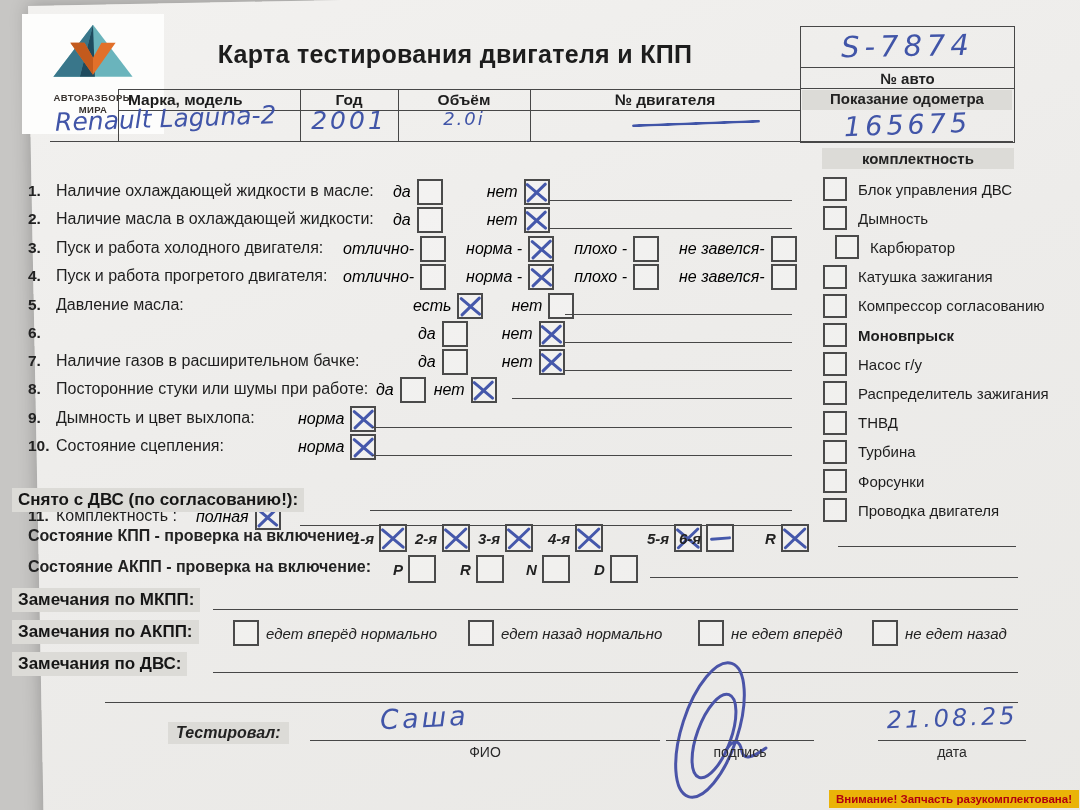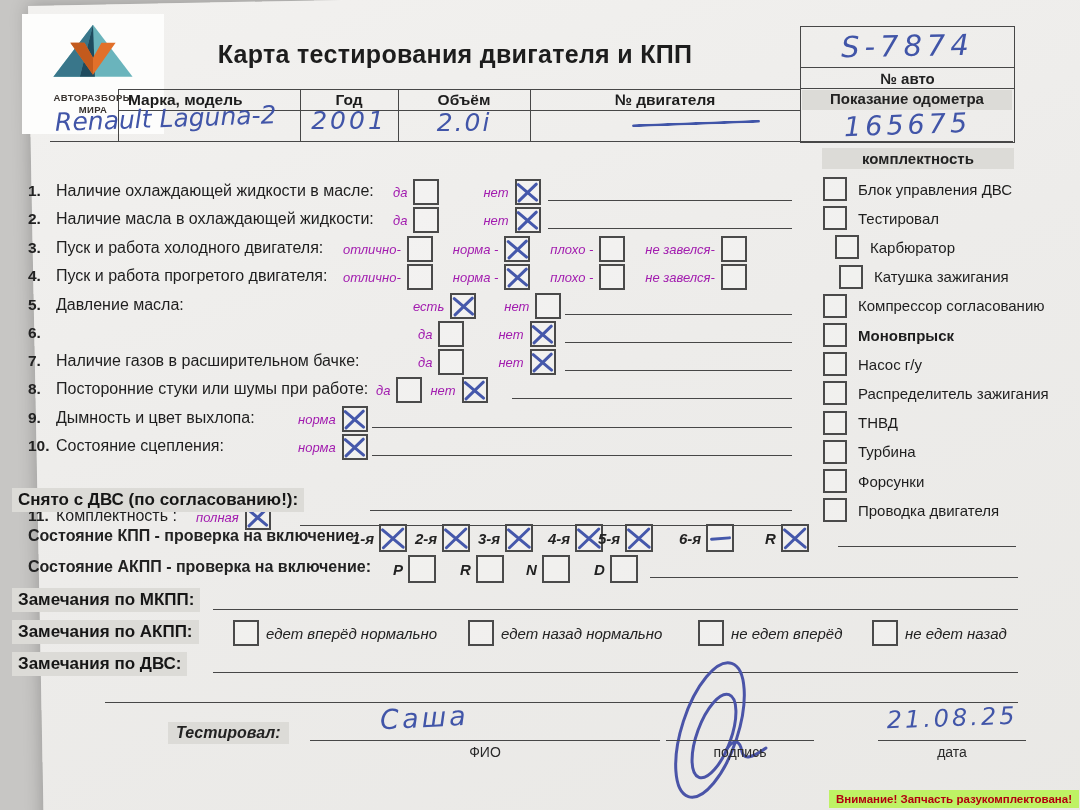--- a/index.html
+++ b/index.html
@@ -44,35 +44,35 @@
   #logo-box .lg-text{font-size:9.5px;font-weight:bold;color:#37322e;letter-spacing:.4px;line-height:1.25;}
   
   .th{font-size:15.5px;font-weight:bold;color:#1d1d1d;}
   .vline{width:0;border-left:1.6px solid #474747;}
   
   .crow{position:absolute;left:0;width:800px;height:28px;}
   .crow .num{position:absolute;left:28px;top:4px;font-size:15.5px;font-weight:bold;}
   .crow .clabel{position:absolute;left:56px;top:4px;font-size:16px;color:#1e1e1e;white-space:nowrap;}
   .opts{position:absolute;top:1px;display:flex;align-items:center;}
   .opt{display:inline-flex;align-items:center;gap:6px;}
-  .olabel{font-size:13px;font-style:italic;color:#a21caf;white-space:nowrap;}
+  .olabel{font-size:16px;font-style:italic;color:#000000;white-space:nowrap;}
   .tail{position:absolute;top:22px;}
   
   .comp-row{position:absolute;left:823px;display:flex;align-items:center;gap:11px;}
   .comp-label{font-size:15px;color:#1e1e1e;white-space:nowrap;}
   
   .gopt{position:absolute;display:inline-flex;align-items:center;gap:5px;}
   .glabel{font-size:15px;font-style:italic;font-weight:bold;white-space:nowrap;}
   
   .rhead{font-size:17px;font-weight:bold;color:#161616;padding:2px 6px;white-space:nowrap;}
   .ropt{position:absolute;display:inline-flex;align-items:center;gap:7px;}
   .rlabel{font-size:15px;font-style:italic;white-space:nowrap;}
   .small-cap{font-size:14px;color:#2a2a2a;}
   #notice{
-    position:absolute;right:1px;bottom:2px;background:#bef264;
+    position:absolute;right:1px;bottom:2px;background:#eab308;
     color:#b1000f;font-weight:bold;font-size:11.5px;padding:3px 7px;white-space:nowrap;}
 </style>
 </head>
 <body>
 
 <div id="paper"></div>
 
 <div id="logo-box" class="abs">
   <svg width="96" height="66" viewBox="0 0 100 70" style="margin-top:8px">
     <polygon points="50,3 8,58 92,58" fill="#6ab4bc"></polygon>
@@ -102,38 +102,38 @@
 <div class="abs vline" style="left:118px;top:89px;height:52px;"></div>
 <div class="abs vline" style="left:300px;top:89px;height:52px;"></div>
 <div class="abs vline" style="left:398px;top:89px;height:52px;"></div>
 <div class="abs vline" style="left:530px;top:89px;height:52px;"></div>
 <div class="abs th" style="left:128px;top:91px;">Марка, модель</div>
 <div class="abs th" style="left:300px;top:91px;width:98px;text-align:center;">Год</div>
 <div class="abs th" style="left:398px;top:91px;width:132px;text-align:center;">Объём</div>
 <div class="abs th" style="left:530px;top:91px;width:270px;text-align:center;">№ двигателя</div>
 <div class="abs hand" style="left:55px;top:104px;font-size:25px;transform:rotate(-2deg);">Renault Laguna-2</div>
 <div class="abs hand" style="left:300px;top:106px;width:98px;text-align:center;font-size:25px;letter-spacing:3px;">2001</div>
-<div class="abs hand" style="left:398px;top:108px;width:132px;text-align:center;font-size:25px;letter-spacing:2px;">2.0i</div>
+<div class="abs hand" style="left:398px;top:108px;width:132px;text-align:center;font-size:18px;letter-spacing:2px;">2.0i</div>
 <div class="abs" style="left:632px;top:122px;width:128px;border-top:3px solid #4155a8;border-radius:3px;transform:rotate(-2deg);"></div>
 
 <div class="abs graybg bold" style="left:822px;top:148px;width:192px;height:21px;text-align:center;font-size:15px;line-height:21px;">комплектность</div>
 <div id="comp-list">
     <div class="comp-row" style="top: 177px;">
       <span class="cb sm"></span>
       <span class="comp-label">Блок управления ДВС</span>
     </div>
     <div class="comp-row" style="top: 206.2px;">
       <span class="cb sm"></span>
-      <span class="comp-label">Тестировал</span>
+      <span class="comp-label">Дымность</span>
     </div>
     <div class="comp-row" style="top: 235.4px; padding-left: 12px;">
       <span class="cb sm"></span>
       <span class="comp-label">Карбюратор</span>
     </div>
-    <div class="comp-row" style="top: 264.6px; margin-left: 16px;">
+    <div class="comp-row" style="top: 264.6px;">
       <span class="cb sm"></span>
       <span class="comp-label">Катушка зажигания</span>
     </div>
     <div class="comp-row" style="top: 293.8px;">
       <span class="cb sm"></span>
       <span class="comp-label">Компрессор согласованию</span>
     </div>
     <div class="comp-row" style="top: 323px; font-weight: bold;">
       <span class="cb sm"></span>
       <span class="comp-label">Моновпрыск</span>
@@ -347,21 +347,21 @@
       <span class="cb g x"></span>
     </span>
     <span class="gopt" style="left: 478px; top: 2px;">
       <span class="glabel">3-я</span>
       <span class="cb g x"></span>
     </span>
     <span class="gopt" style="left: 548px; top: 2px;">
       <span class="glabel">4-я</span>
       <span class="cb g x"></span>
     </span>
-    <span class="gopt" style="left: 598px; top: 2px;">
+    <span class="gopt" style="left: 647px; top: 2px;">
       <span class="glabel">5-я</span>
       <span class="cb g x"></span>
     </span>
     <span class="gopt" style="left: 679px; top: 2px;">
       <span class="glabel">6-я</span>
       <span class="cb g dash"></span>
     </span>
     <span class="gopt" style="left: 765px; top: 2px;">
       <span class="glabel">R</span>
       <span class="cb g x"></span>

